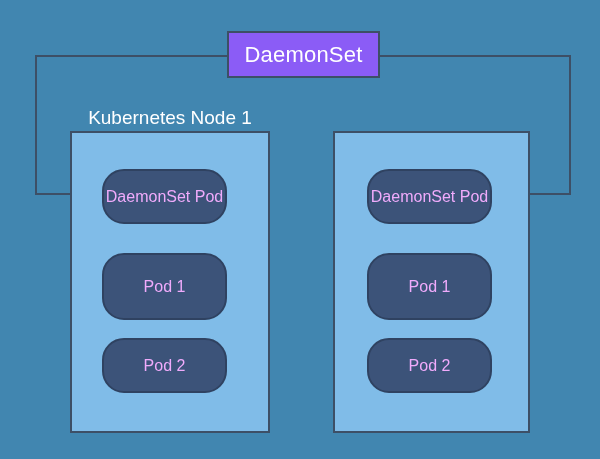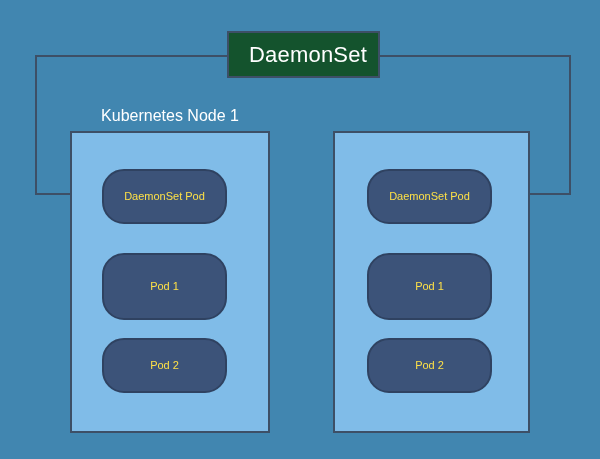--- a/index.html
+++ b/index.html
@@ -26,40 +26,40 @@
     height: 459px;
   }
 
   
   .ds-box {
     position: absolute;
     left: 227px;
     top: 31px;
     width: 153px;
     height: 47px;
-    background: #14532d;
+    background: #8b5cf6;
     border: 2px solid #3d4f66;
     box-sizing: border-box;
     display: flex;
     align-items: center;
+    justify-content: center;
     z-index: 4;
-    padding-left: 20px;
   }
   .ds-box-label {
     color: #ffffff;
     font-size: 22px;
     line-height: 1;
     letter-spacing: 0.2px;
   }
 
   
   .node-label {
     position: absolute;
     color: #ffffff;
-    font-size: 16px;
+    font-size: 19px;
     text-align: center;
     z-index: 3;
     white-space: nowrap;
   }
   .node-label.n1 { left: 70px;  top: 107px; width: 200px; }
   .node-label.n2 { left: 333px; top: 107px; width: 197px; }
 
   
   .node-box {
     position: absolute;
@@ -77,22 +77,22 @@
     background: #3c5379;
     border: 2px solid #2f4261;
     border-radius: 22px;
     box-sizing: border-box;
     display: flex;
     align-items: center;
     justify-content: center;
     z-index: 5;
   }
   .pod-label {
-    color: #fde047;
-    font-size: 11px;
+    color: #f0abfc;
+    font-size: 16px;
     line-height: 1;
     white-space: nowrap;
   }
   .pod.n1 { left: 102px; width: 125px; }
   .pod.n2 { left: 367px; width: 125px; }
   .pod.r0 { top: 169px; height: 55px; }
   .pod.r1 { top: 253px; height: 67px; }
   .pod.r2 { top: 338px; height: 55px; justify-content: center; }
 </style>
 </head>

